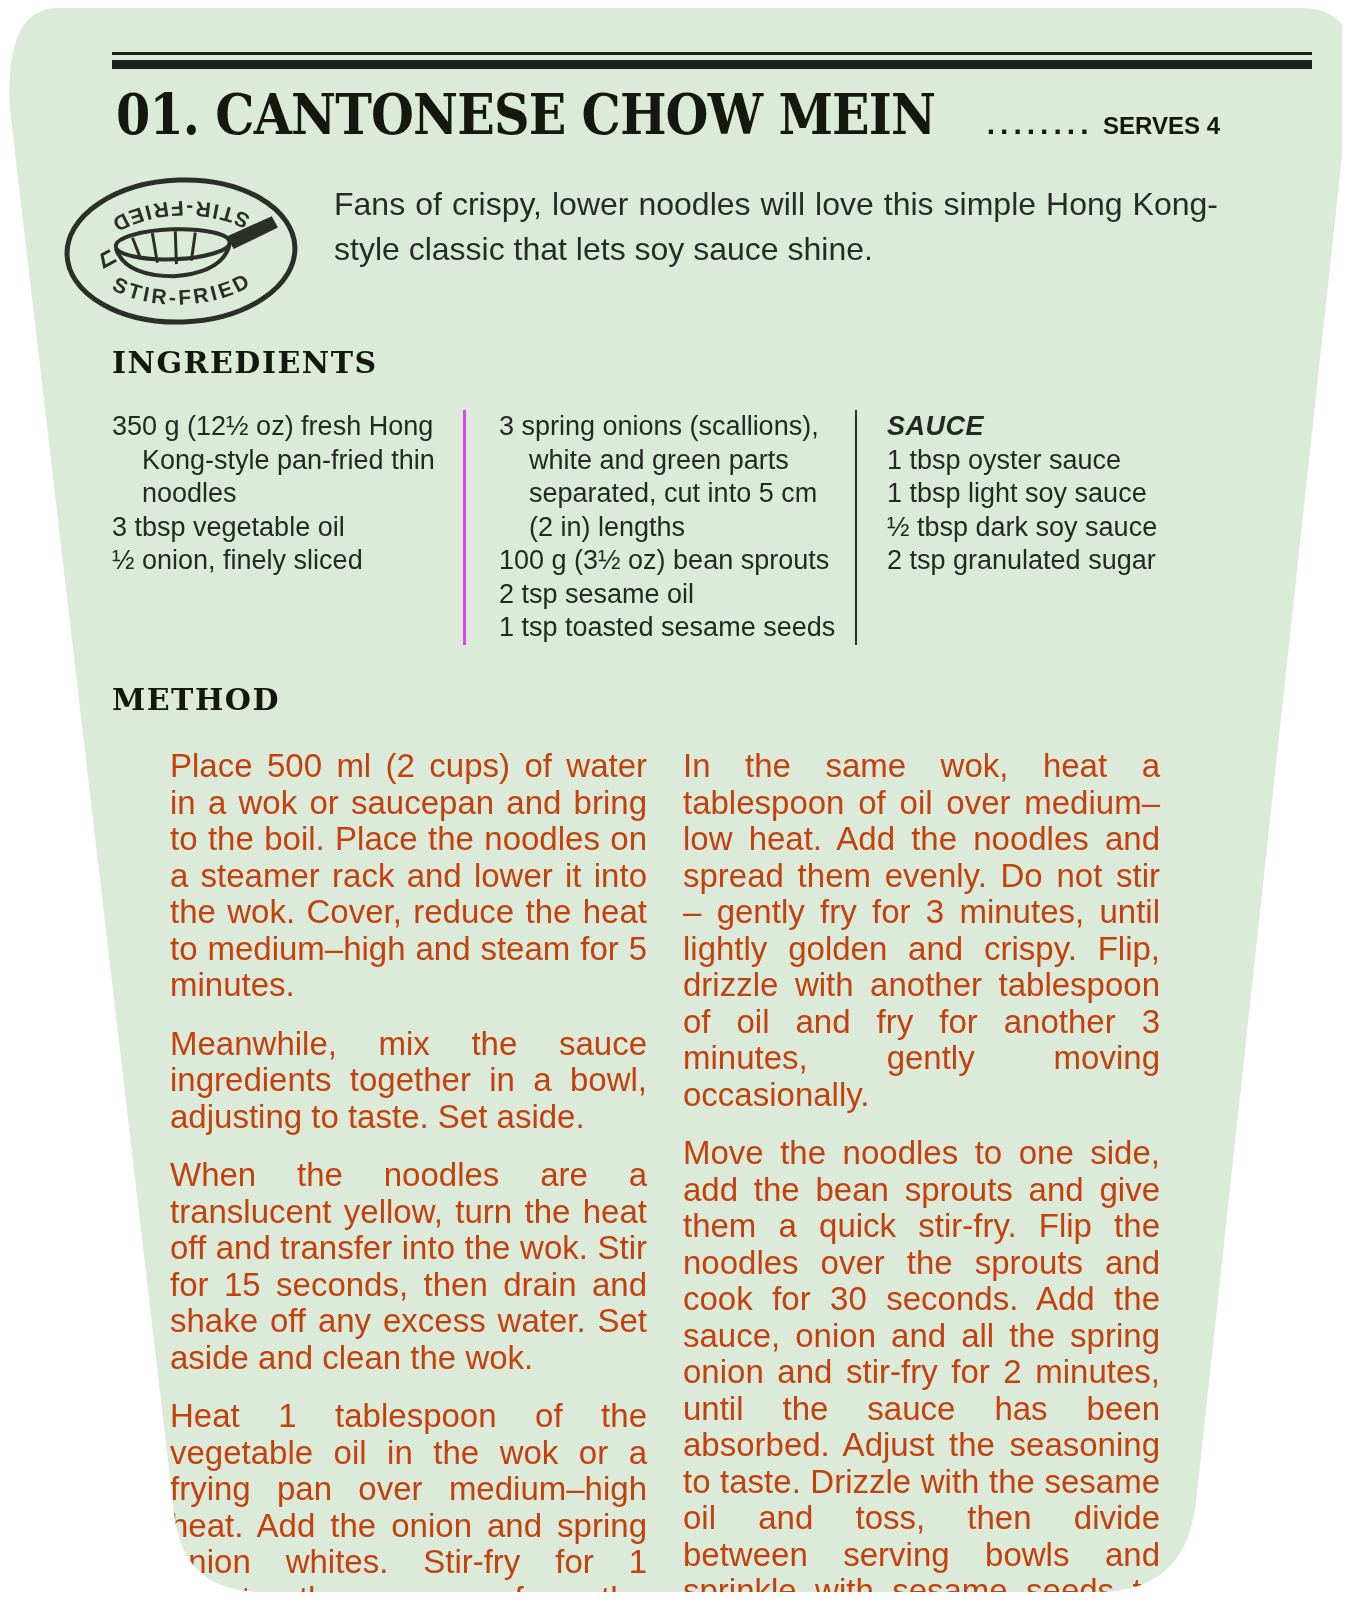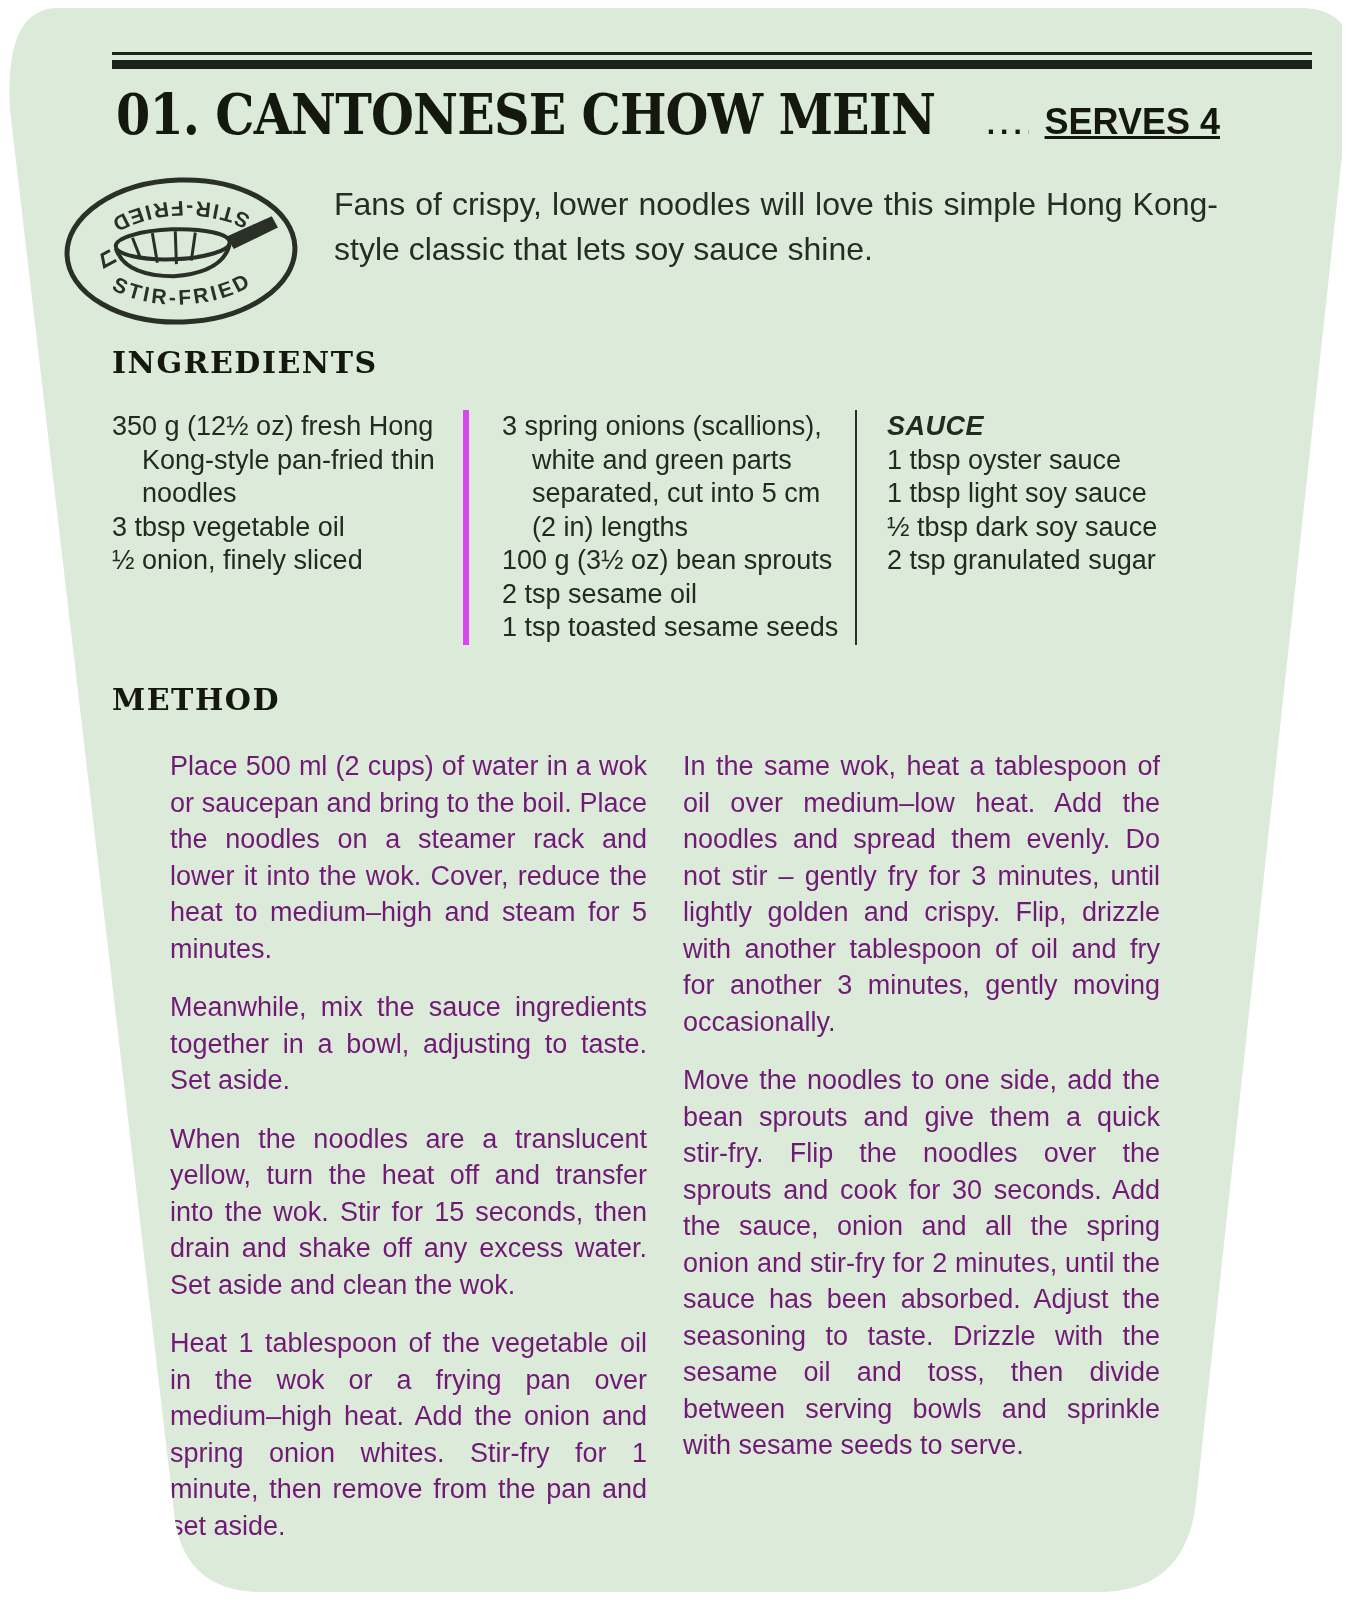--- a/index.html
+++ b/index.html
@@ -11,42 +11,42 @@
   .rules{position:absolute;left:112px;top:52px;width:1200px;}
   .rule-thin{height:3px;background:#1c221c;}
   .rule-thick{height:9px;background:#1c221c;margin-top:5px;}
   
   .title-row{position:absolute;left:116px;top:84px;width:1104px;display:flex;align-items:baseline;}
   .recipe-title{font-family:"DejaVu Serif", serif;font-weight:800;font-size:56px;line-height:60px;
         color:#15180f;letter-spacing:-1px;transform:scaleX(0.88);transform-origin:left bottom;
         white-space:nowrap;display:inline-block;}
   .leader{font-weight:bold;font-size:30px;letter-spacing:5px;color:#15180f;margin-left:-60px;
         white-space:nowrap;overflow:hidden;flex:1;text-align:right;}
-  .serves{font-weight:bold;font-size:36px;letter-spacing:0px;color:#15180f;margin-left:16px;white-space:nowrap;text-decoration:underline;}
+  .serves{font-weight:bold;font-size:24px;letter-spacing:0px;color:#15180f;margin-left:16px;white-space:nowrap;}
   
   .stamp{position:absolute;left:58px;top:172px;width:246px;height:160px;transform:rotate(-2deg);}
   
   .intro{position:absolute;left:334px;top:182px;width:884px;font-size:32px;line-height:45px;
         text-align:justify;color:#262d26;}
   
   .ing-heading,.method-heading{position:absolute;left:112px;width:1106px;text-align:left;
         font-family:"DejaVu Serif", serif;font-weight:800;font-size:30px;letter-spacing:1.5px;color:#15180f;}
   .ing-heading{top:345px;}
   .ing-grid{position:absolute;left:112px;top:410px;width:1106px;display:grid;
         grid-template-columns:351px 392px 363px;}
   .ing-col{font-size:27px;line-height:33.5px;color:#222a22;padding-right:12px;}
-  .ing-col.mid{border-left:6px solid #d946ef;padding-left:33px;}
+  .ing-col.mid{border-left:3px solid #d946ef;padding-left:33px;}
   .ing-col.last{border-left:2px solid #2a2f28;padding-left:30px;}
   .ing-item{padding-left:30px;text-indent:-30px;}
   .sauce-title{font-weight:bold;font-style:italic;font-size:27px;letter-spacing:0.5px;}
   
   .method-heading{top:682px;}
   .method-cols{position:absolute;left:170px;top:748px;width:990px;display:grid;
         grid-template-columns:1fr 1fr;column-gap:36px;}
-  .method-col p{margin:0 0 22px 0;font-size:27px;line-height:36.5px;text-align:justify;color:#701a75;}
+  .method-col p{margin:0 0 22px 0;font-size:33px;line-height:36.5px;text-align:justify;color:#c2410c;}
   .method-col p:last-child{margin-bottom:0;}
 </style>
 </head>
 <body>
 
 <div class="page">
   <div class="card">
 
     <div class="rules">
       <div class="rule-thin"></div>

